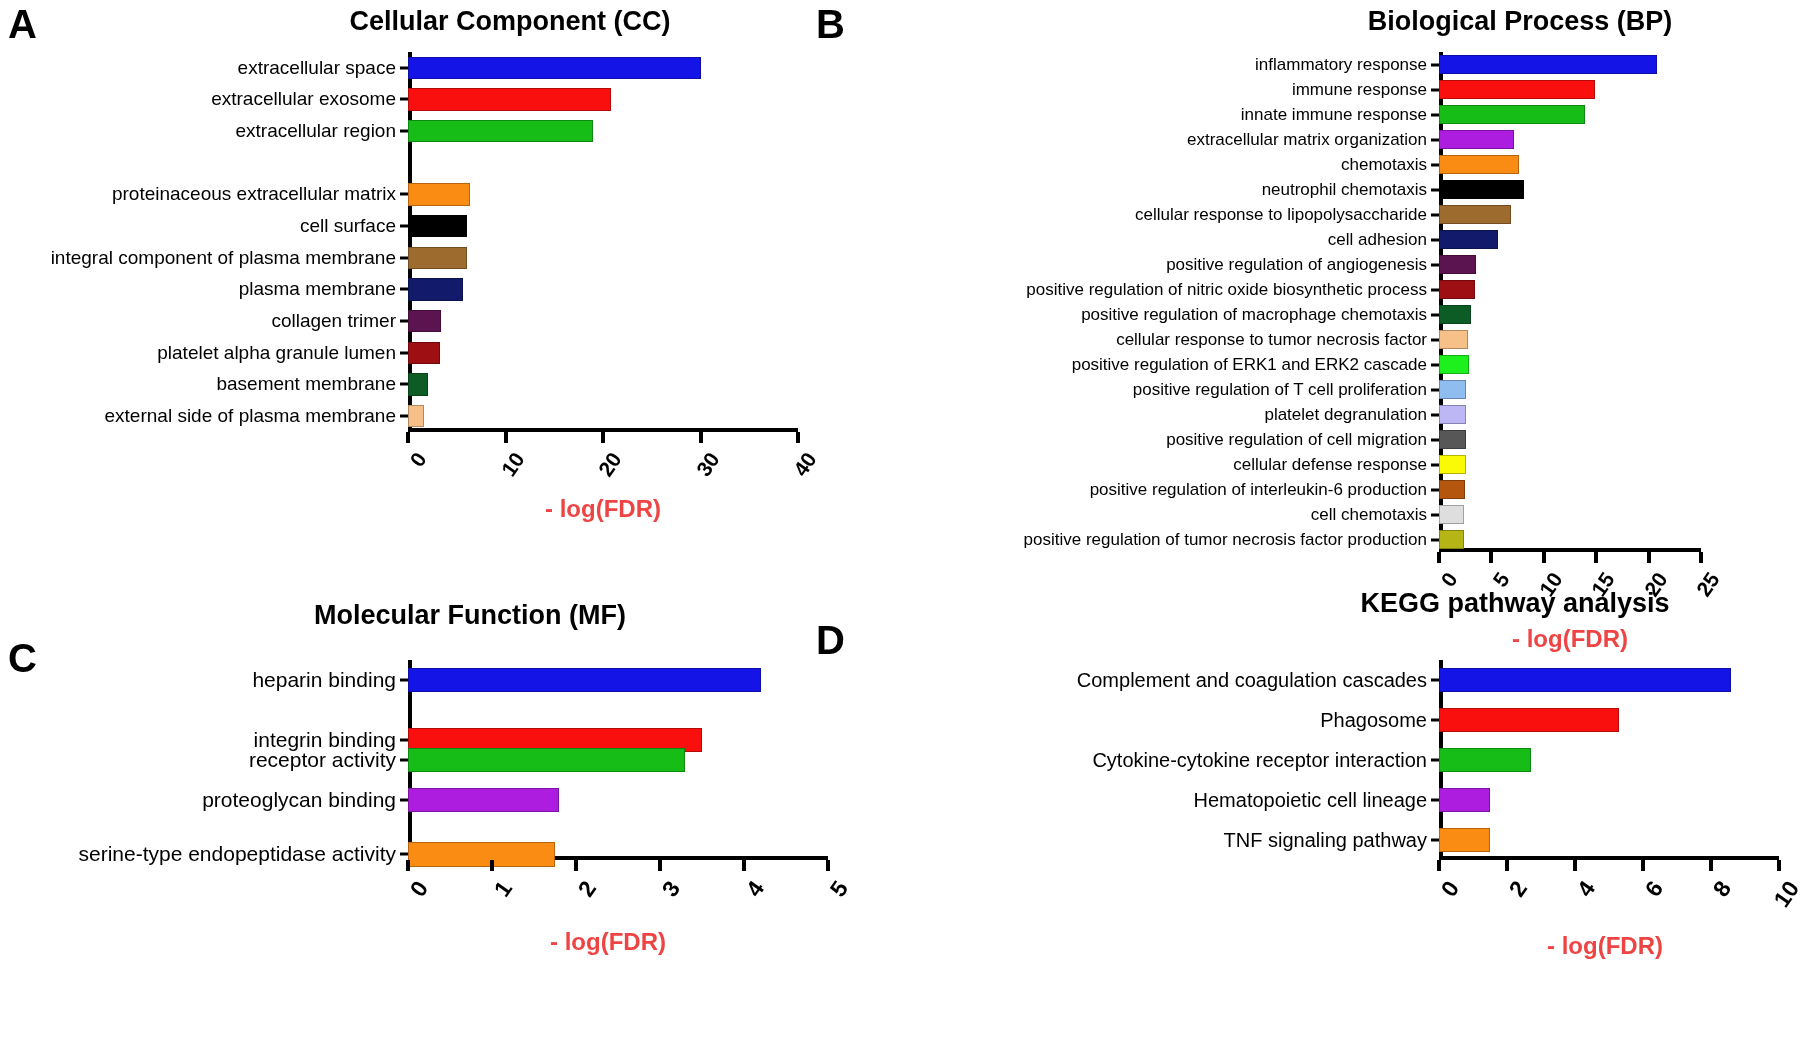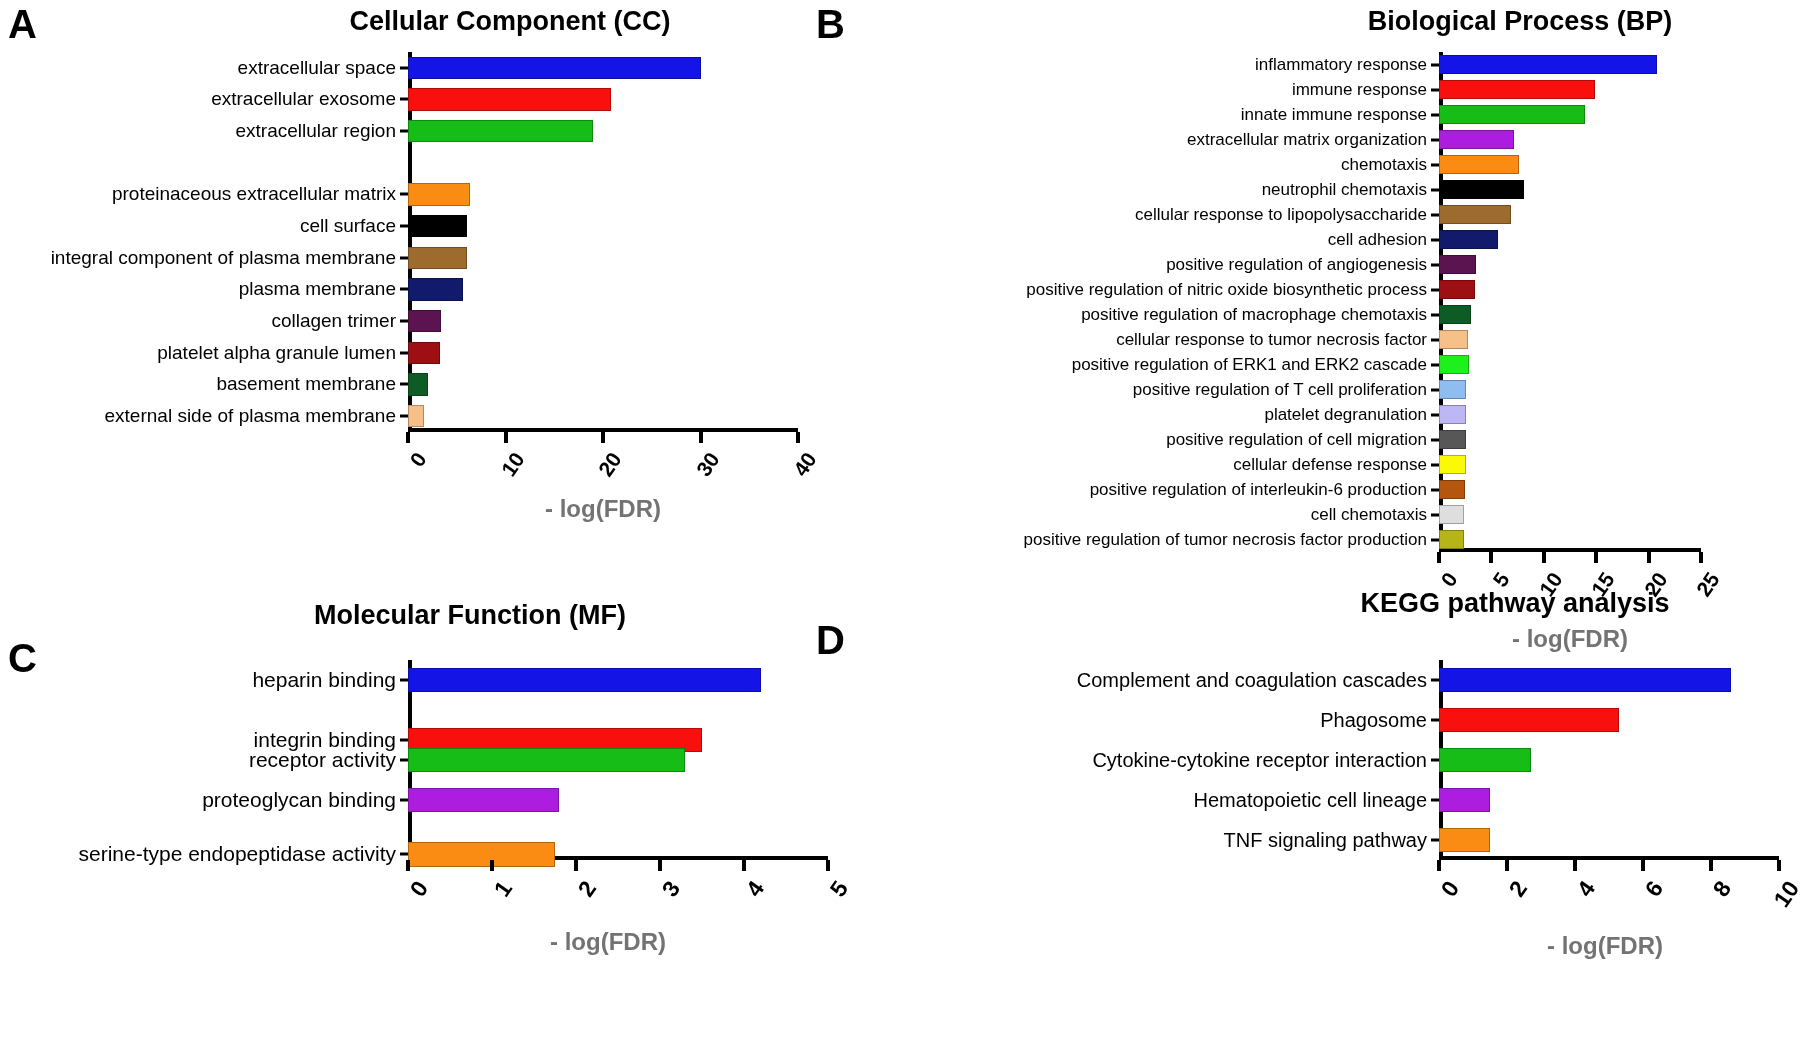--- a/index.html
+++ b/index.html
@@ -124,21 +124,21 @@
     font-family: "Liberation Sans", sans-serif;
     font-weight: bold;
     color: #000;
   }
 
   .axis-title {
     position: absolute;
     white-space: nowrap;
     font-weight: bold;
     font-family: "Liberation Sans", sans-serif;
-    color: #737373;
+    color: #ef4444;
     text-align: center;
   }
 </style>
 </head>
 <body>
 
 <div class="panel" style="left:0;top:0;width:810px;height:560px;">
   <div class="panel-letter" style="left:8px;top:4px;font-size:40px;">A</div>
   <div class="panel-title" style="left:230px;top:6px;width:560px;">Cellular Component (CC)</div>
 

